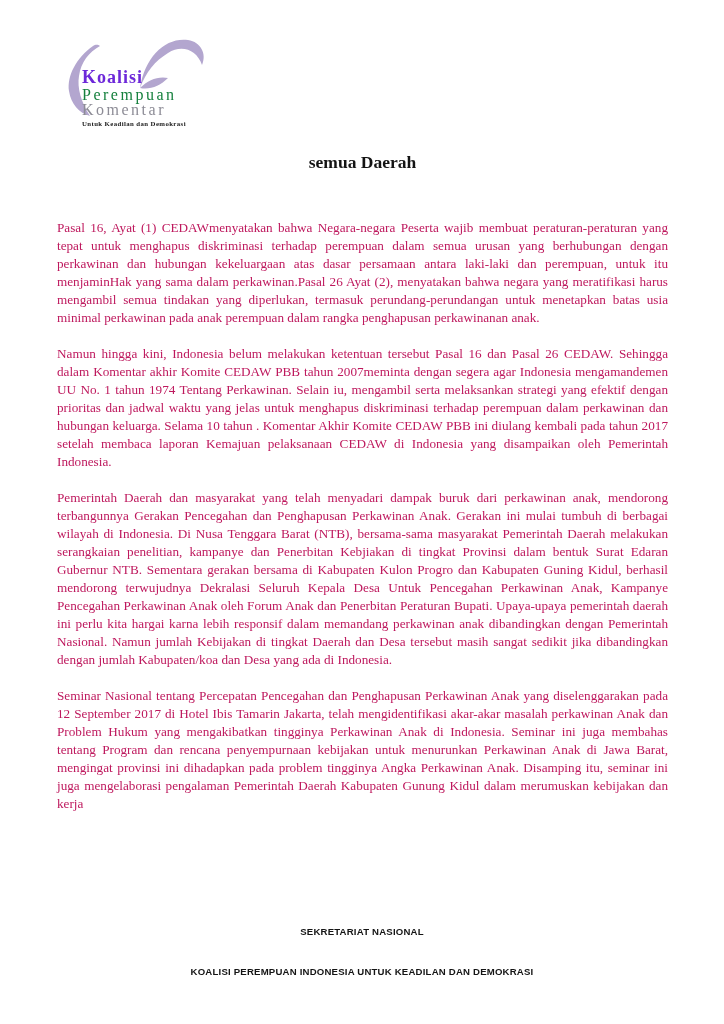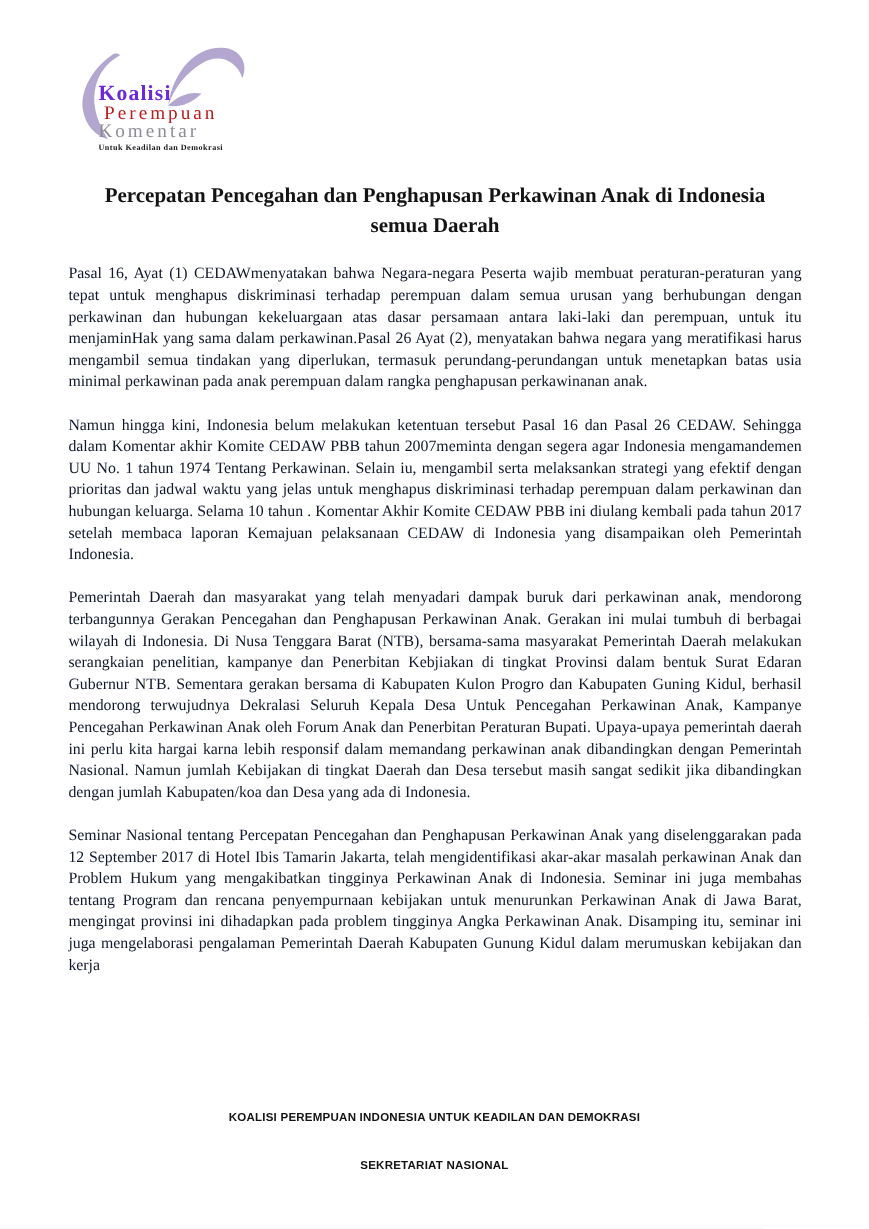--- a/index.html
+++ b/index.html
@@ -31,21 +31,21 @@
   
   .doc-title{
     position:absolute;left:57px;top:150px;width:611px;
     text-align:center;font-weight:700;
     font-size:17.5px;line-height:25px;color:#141414;
   }
   
   .body-text{
     position:absolute;left:57px;top:219px;width:611px;
     font-size:13.2px;line-height:18px;
-    text-align:justify;color:#0f172a;
+    text-align:justify;color:#be185d;
   }
   .body-text p{margin:0 0 18px 0;}
   .body-text p:last-child{margin-bottom:0;}
   
   .page-footer{
     position:absolute;left:0;top:899px;width:724px;
     text-align:center;
     font-family:"Liberation Sans", sans-serif;
     font-weight:700;
     font-size:9.6px;line-height:13.2px;
@@ -74,38 +74,37 @@
            C139,14 145,26 140,37
            C135,22 120,16 106,25
            C93,33 84,44 78,60 Z"></path>
 
       <path fill="#b3a6cf" d="M78,60
            C86,52 96,48 106,50
            C98,58 88,62 78,60 Z"></path>
     </svg>
     <div class="logo-text">
       <div class="lg-koalisi">Koalisi</div>
-      <div class="lg-gray" style="color: #b91c1c; text-align: center;">Perempuan</div>
+      <div class="lg-gray" style="color: #15803d;">Perempuan</div>
       <div class="lg-gray" style="color: rgb(141, 140, 150);">Komentar</div>
       <div class="lg-tagline">Untuk Keadilan dan Demokrasi</div>
     </div>
   </div>
 
   <div class="doc-title">
-    <div>Percepatan Pencegahan dan Penghapusan Perkawinan Anak di Indonesia</div>
     <div>semua Daerah</div>
   </div>
 
   <div class="body-text">
     <p>Pasal 16, Ayat (1) CEDAWmenyatakan bahwa Negara-negara Peserta wajib membuat peraturan-peraturan yang tepat untuk menghapus diskriminasi terhadap perempuan dalam semua urusan yang berhubungan dengan perkawinan dan hubungan kekeluargaan atas dasar persamaan antara laki-laki dan perempuan, untuk itu menjaminHak yang sama dalam perkawinan.Pasal 26 Ayat (2), menyatakan bahwa negara yang meratifikasi harus mengambil semua tindakan yang diperlukan, termasuk perundang-perundangan untuk menetapkan batas usia minimal perkawinan pada anak perempuan dalam rangka penghapusan perkawinanan anak.</p>
     <p>Namun hingga kini, Indonesia belum melakukan ketentuan tersebut Pasal 16 dan Pasal 26 CEDAW. Sehingga dalam Komentar akhir Komite CEDAW PBB tahun 2007meminta dengan segera agar Indonesia mengamandemen UU No. 1 tahun 1974 Tentang Perkawinan. Selain iu, mengambil serta melaksankan strategi yang efektif dengan prioritas dan jadwal waktu yang jelas untuk menghapus diskriminasi terhadap perempuan dalam perkawinan dan hubungan keluarga. Selama 10 tahun . Komentar Akhir Komite CEDAW PBB ini diulang kembali pada tahun 2017 setelah membaca laporan Kemajuan pelaksanaan CEDAW di Indonesia yang disampaikan oleh Pemerintah Indonesia.</p>
     <p>Pemerintah Daerah dan masyarakat yang telah menyadari dampak buruk dari perkawinan anak, mendorong terbangunnya Gerakan Pencegahan dan Penghapusan Perkawinan Anak.  Gerakan ini mulai tumbuh di berbagai wilayah di Indonesia. Di Nusa Tenggara Barat (NTB), bersama-sama masyarakat Pemerintah Daerah melakukan serangkaian penelitian, kampanye dan Penerbitan Kebjiakan di tingkat Provinsi dalam bentuk Surat Edaran Gubernur NTB. Sementara gerakan bersama di Kabupaten Kulon Progro dan Kabupaten Guning Kidul, berhasil mendorong terwujudnya Dekralasi Seluruh Kepala Desa Untuk Pencegahan Perkawinan Anak, Kampanye Pencegahan Perkawinan Anak oleh Forum Anak dan Penerbitan Peraturan Bupati. Upaya-upaya pemerintah daerah ini perlu kita hargai karna lebih responsif dalam memandang perkawinan anak dibandingkan dengan Pemerintah Nasional. Namun jumlah Kebijakan di tingkat Daerah dan Desa tersebut masih sangat sedikit jika dibandingkan dengan jumlah Kabupaten/koa dan Desa yang ada di Indonesia.</p>
     <p>Seminar Nasional tentang Percepatan Pencegahan dan Penghapusan Perkawinan Anak yang diselenggarakan pada 12 September 2017 di Hotel Ibis Tamarin Jakarta, telah mengidentifikasi akar-akar masalah perkawinan Anak dan Problem Hukum yang mengakibatkan tingginya Perkawinan Anak di Indonesia. Seminar ini juga membahas tentang Program dan rencana penyempurnaan kebijakan untuk menurunkan Perkawinan Anak di Jawa Barat, mengingat provinsi ini dihadapkan pada problem tingginya Angka Perkawinan Anak. Disamping itu, seminar ini juga mengelaborasi pengalaman Pemerintah Daerah Kabupaten Gunung Kidul dalam merumuskan kebijakan dan kerja</p>
   </div>
 
   <div class="page-footer">
+    <div>SEKRETARIAT NASIONAL</div>
     <div>KOALISI PEREMPUAN INDONESIA UNTUK KEADILAN DAN DEMOKRASI</div>
-    <div>SEKRETARIAT NASIONAL</div>
     
     
   </div>
 
 </div>
 
 </body></html>

